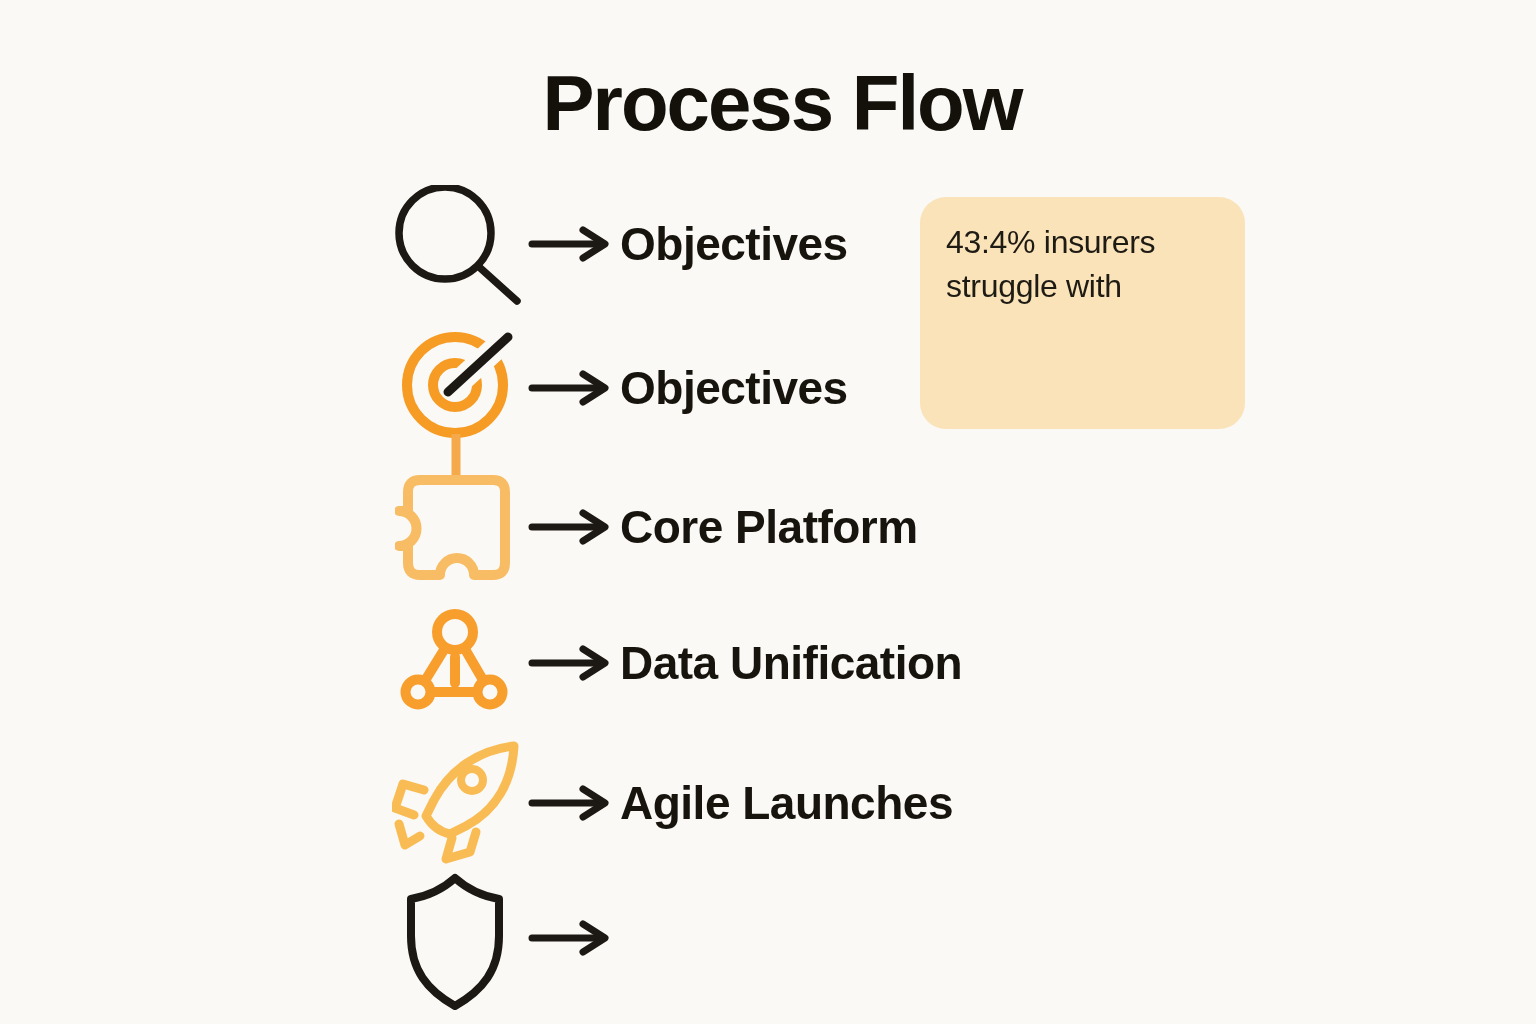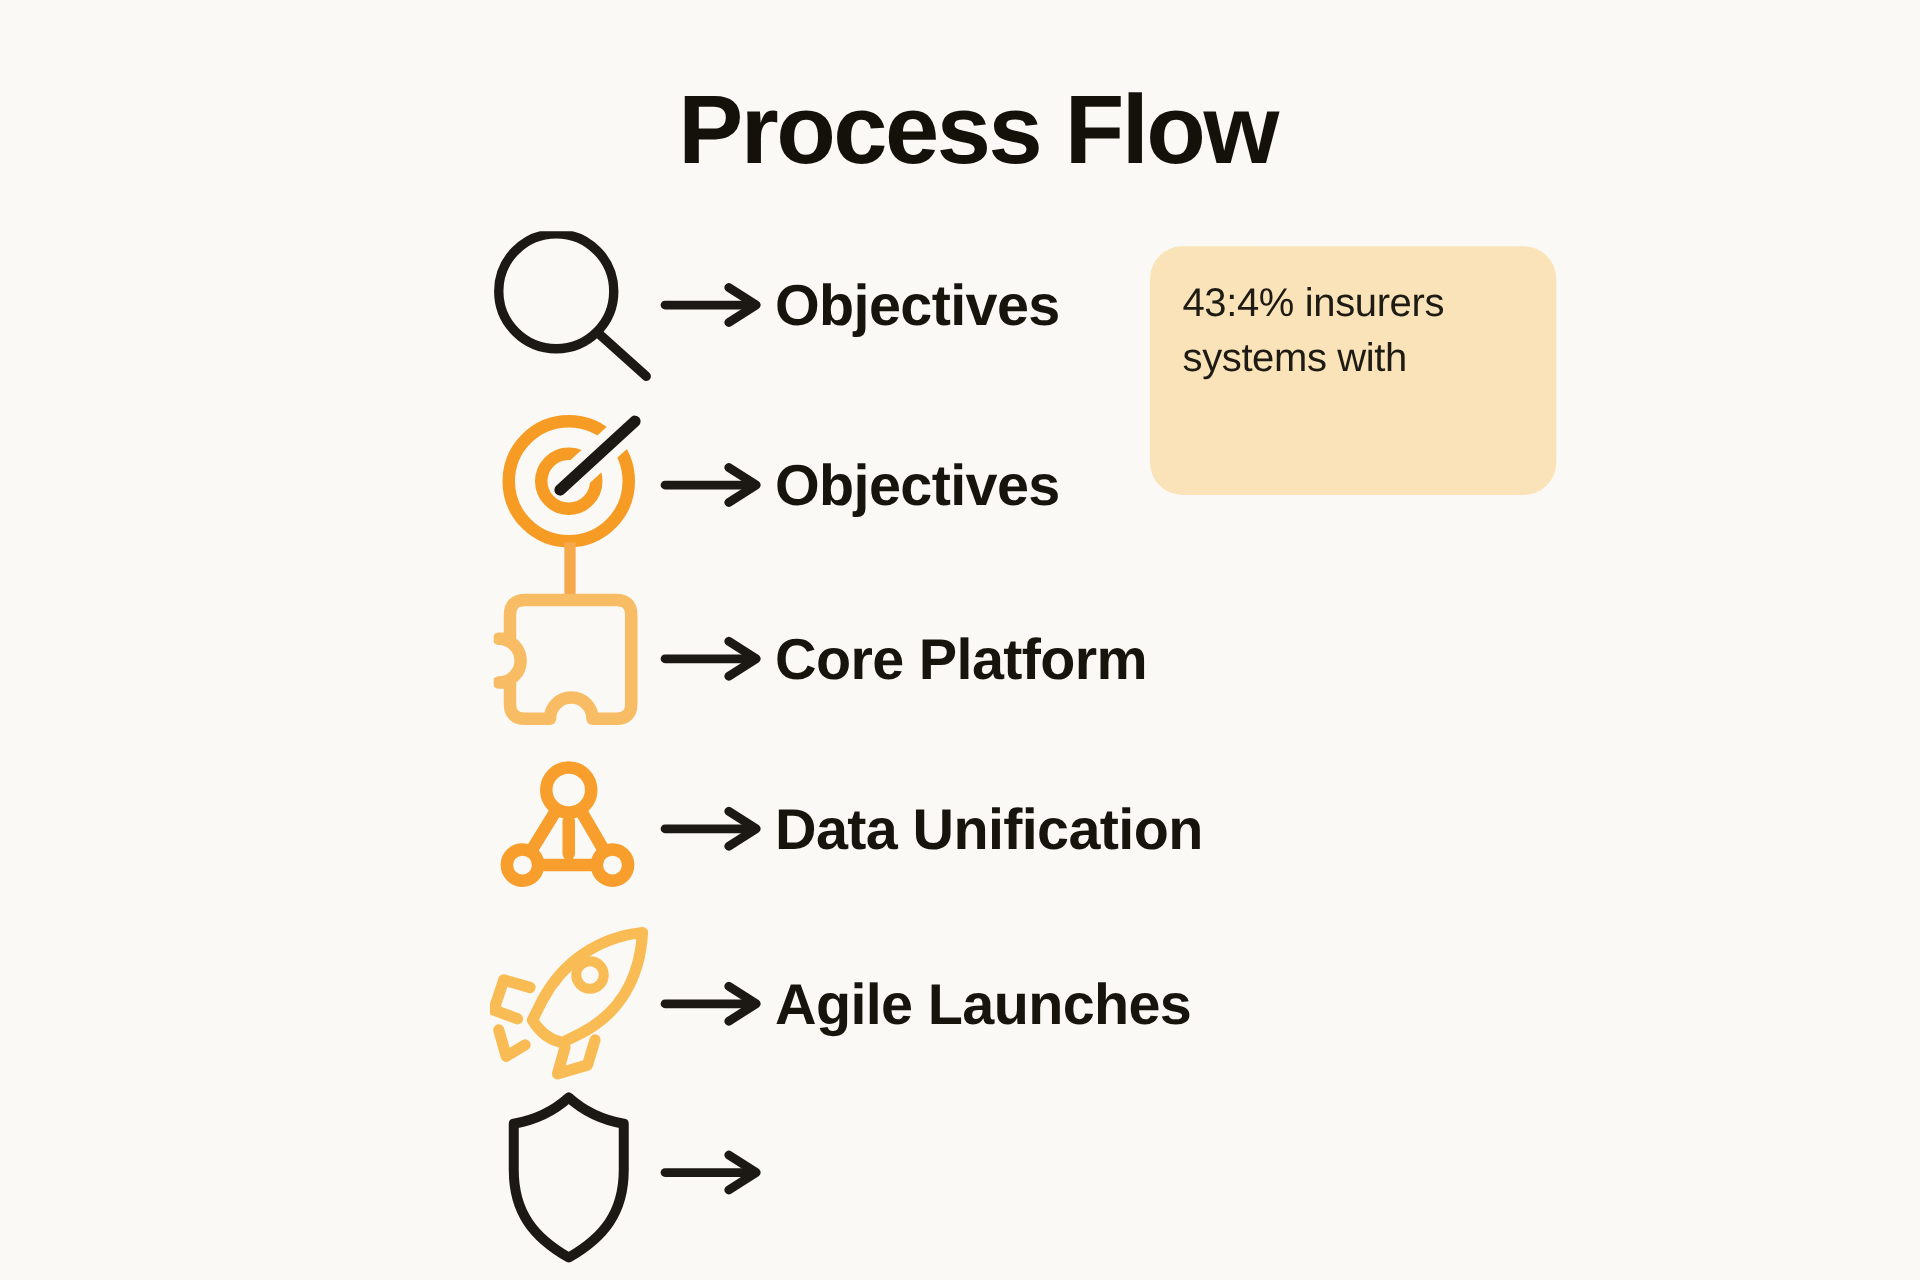--- a/index.html
+++ b/index.html
@@ -16,21 +16,21 @@
     color:#14110B; line-height:78px;padding-left:14px;
   }
   .icon, .arrow { position:absolute; display:block; }
   .step-label {
     position:absolute; left:620px;
     font-size:46px; font-weight:700; letter-spacing:-0.5px;
     line-height:46px; white-space:nowrap; color:#17140E;
   }
   .callout {
     position:absolute; left:920px; top:197px;
-    width:325px; height:199px; box-sizing:border-box;
+    width:325px; height:232px; box-sizing:border-box;
     background:#FAE3B8; border-radius:26px;
     padding:23px 26px;
   }
   .callout-line {
     font-size:32px; font-weight:400; line-height:44px;
     letter-spacing:-0.3px; color:#1E1B14; white-space:nowrap;
   }
 </style>
 </head>
 <body>
@@ -44,21 +44,21 @@
     <line x1="83" y1="81" x2="122" y2="116" stroke="#1C1914" stroke-width="7.5" stroke-linecap="round"></line>
   </svg>
   <svg class="arrow" style="left:528px; top:226px;" width="84" height="36" viewBox="0 0 84 36">
     <line x1="4" y1="18" x2="70" y2="18" stroke="#1C1914" stroke-width="7" stroke-linecap="round"></line>
     <path d="M 55,4 L 77,18 L 55,32" fill="none" stroke="#1C1914" stroke-width="7" stroke-linecap="round" stroke-linejoin="round"></path>
   </svg>
   <div class="step-label" style="top:221px;">Objectives</div>
 
   <div class="callout">
     <div class="callout-line">43:4% insurers</div>
-    <div class="callout-line">systems with</div>
+    <div class="callout-line">struggle with</div>
   </div>
 
   <svg class="icon" style="left:395px; top:325px;" width="125" height="125" viewBox="0 0 125 125">
     <circle cx="60" cy="60" r="48" fill="none" stroke="#F69C25" stroke-width="10"></circle>
     <circle cx="60" cy="60" r="22" fill="none" stroke="#F69C25" stroke-width="10"></circle>
     <line x1="53" y1="67" x2="113" y2="12" stroke="#FAF9F5" stroke-width="24" stroke-linecap="butt"></line>
     <line x1="53" y1="67" x2="113" y2="12" stroke="#1C1914" stroke-width="9" stroke-linecap="round"></line>
   </svg>
   <svg class="arrow" style="left:528px; top:370px;" width="84" height="36" viewBox="0 0 84 36">
     <line x1="4" y1="18" x2="70" y2="18" stroke="#1C1914" stroke-width="7" stroke-linecap="round"></line>

